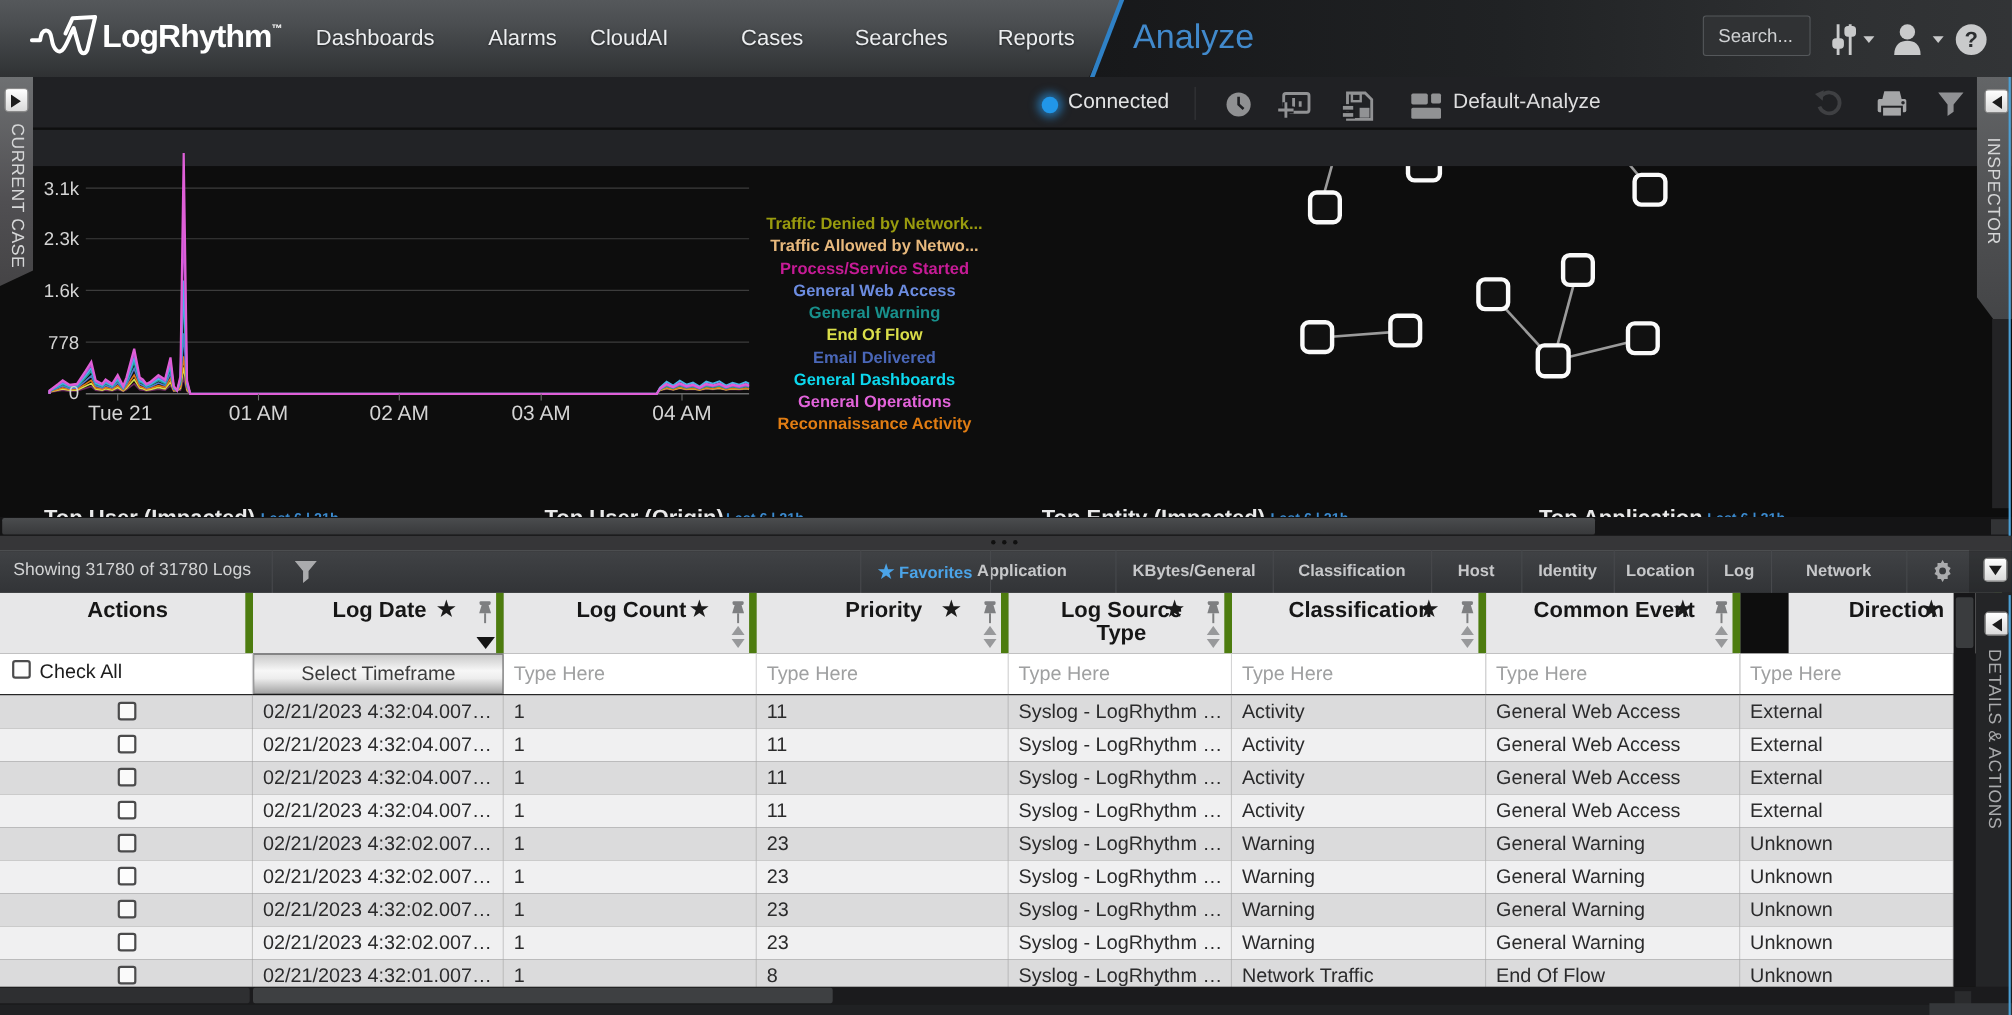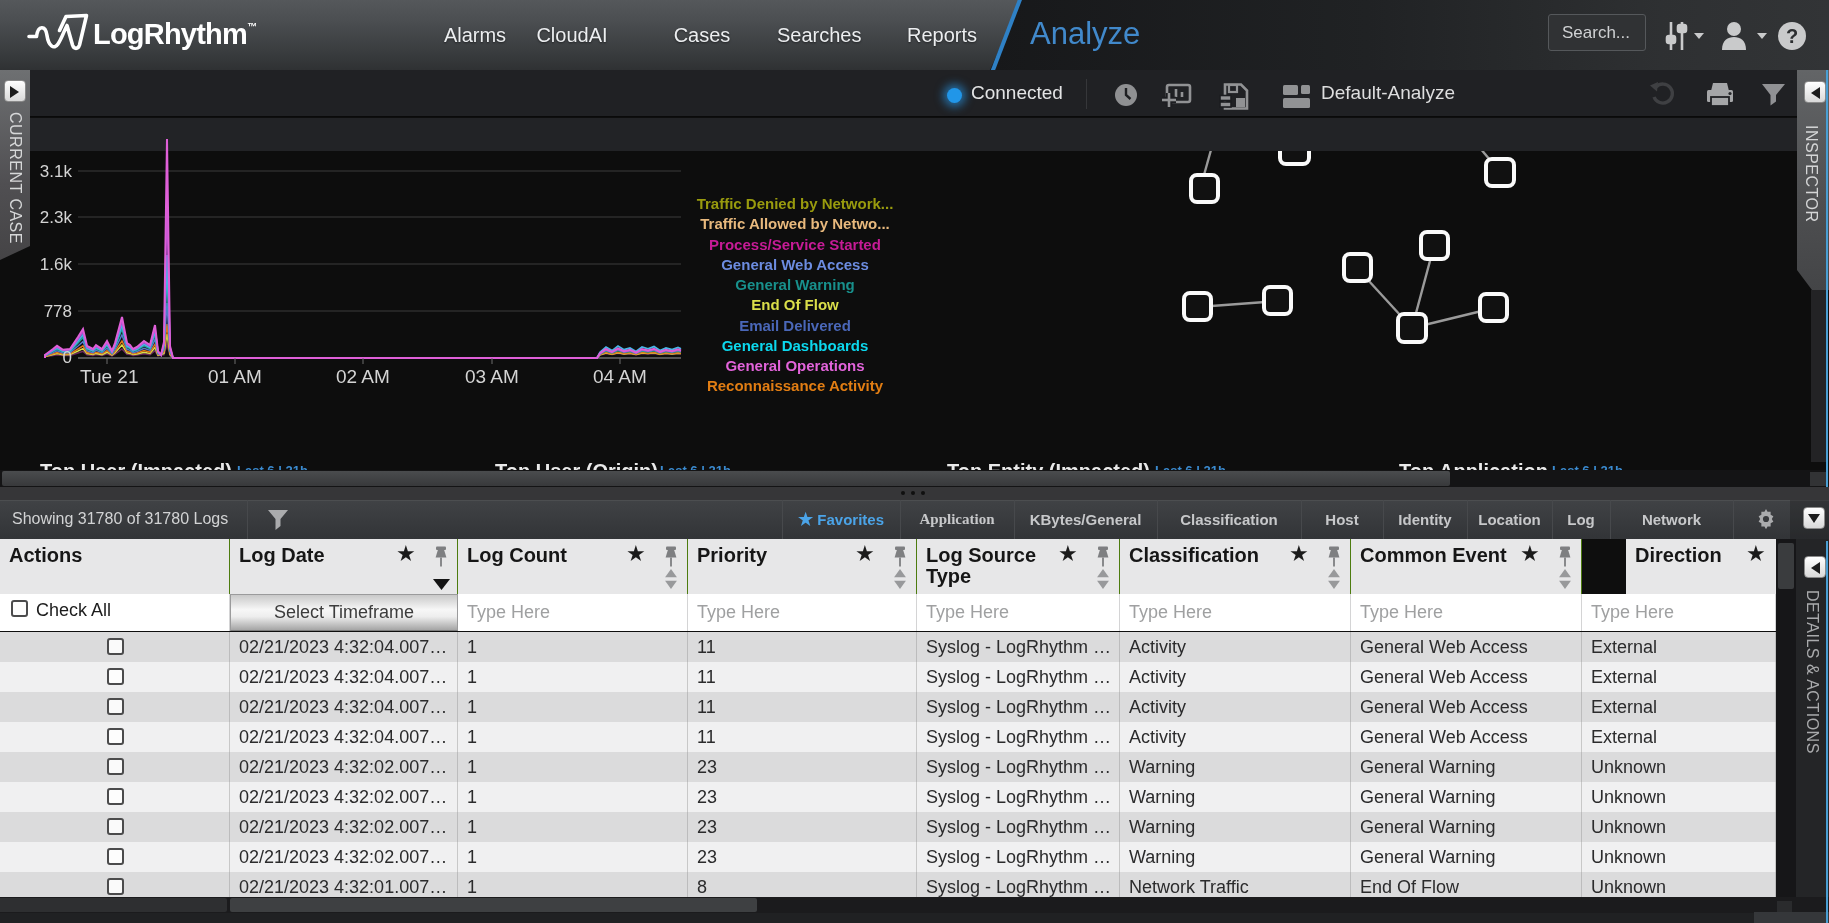--- a/index.html
+++ b/index.html
@@ -49,22 +49,22 @@
 
   
   #tbar { left:0; top:500px; width:1829px; height:39px;
     background:linear-gradient(#404245,#323437); border-top:1px solid #4c4e50; }
   #showing { left:12px; top:510px; color:#d2d3d4; font-size:16px; }
   .tsep { top:500px; width:1px; height:39px; background:#47494c; }
   .tab { top:500px; height:39px; line-height:39px; text-align:center; color:#c7c8ca;
     font-size:15px; font-weight:bold; }
 
   
-  .hcell { top:539px; height:55px; background:#e7e7e8; border-right:1px solid #4d7c0f;
-    color:#161616; font-size:20px; font-weight:bold; padding:6px 0 0 9px; line-height:21px; }
+  .hcell { top:539px; height:55px; background:#e7e7e8; border-right:7px solid #4d7c0f;
+    color:#161616; font-size:20px; font-weight:bold; padding:6px 0 0 9px; line-height:21px;text-align:center; }
   .fcell { top:594px; height:37px; background:#ffffff; border-right:1px solid #d4d4d5;
     color:#9fa0a1; font-size:18px; padding:8px 0 0 9px; }
   .row { left:0; width:1776px; height:30px; }
   .cell { height:30px; border-right:1px solid rgba(150,150,150,.45); color:#2b2b2c;
     font-size:18px; padding:5px 0 0 9px; }
   .star { color:#1b1b1b; font-size:22px; }
   .cbx { width:17px; height:17px; border:2px solid #4b4b4c; border-radius:3px; background:#fdfdfd; }
 
   
   #vscroll { left:1776px; top:539px; width:20px; height:358px; background:#161618; }
@@ -83,20 +83,21 @@
 
   <div class="abs" id="nav"></div>
   <div class="abs" id="navdark"></div>
   <div class="abs slash"></div>
 
   <svg class="abs" style="left:0px;top:0px" width="100" height="60" viewBox="0 0 100 60">
     <path d="M29 36.5 L36.5 36.5 C38 25, 45.5 25, 47 35.5 C48.5 46, 54 50, 58 44 C62 38, 63.5 32, 67 25.5 L72.5 45 C74 49.5, 78 49.5, 79.5 45 L86.5 15.5 L66 16.5 L59.5 30.5" fill="none" stroke="#fff" stroke-width="3.6" stroke-linecap="round" stroke-linejoin="round"></path>
   </svg>
   <div class="abs" style="left:93px;top:18px;color:#fff;font-size:29px;font-weight:bold;letter-spacing:-0.8px;">LogRhythm<span style="font-size:10px;vertical-align:14px;letter-spacing:0;">™</span></div>
 
+  <div class="abs navitem" style="left:286px;width:110px;">Dashboards</div>
   <div class="abs navitem" style="left:440px;width:70px;">Alarms</div>
   <div class="abs navitem" style="left:536px;width:72px;">CloudAI</div>
   <div class="abs navitem" style="left:672px;width:60px;">Cases</div>
   <div class="abs navitem" style="left:777px;width:82px;">Searches</div>
   <div class="abs navitem" style="left:906px;width:72px;">Reports</div>
   <div class="abs" id="analyze">Analyze</div>
   <div class="abs" id="searchbtn">Search...</div>
 
   <svg class="abs" style="left:1664px;top:20px" width="150" height="32" viewBox="0 0 150 32">
 
@@ -263,21 +264,21 @@
   <div class="abs dot" style="left:921px;"></div>
 
   <div class="abs" id="tbar"></div>
   <div class="abs" style="left:1790px;top:500px;width:39px;height:39px;background:rgba(10,11,12,.25);"></div>
   <div class="abs" id="showing">Showing 31780 of 31780 Logs</div>
   <div class="abs tsep" style="left:247px;"></div>
   <svg class="abs" style="left:267px;top:509px" width="22" height="21" viewBox="0 0 22 21">
     <path d="M1 1 h20 l-7.5 9 v7 l-5 4 v-11 z" fill="#aaabad"></path>
   </svg>
   <div class="abs tab" style="left:782px;width:118px;color:#4ba4e8;"><span style="font-size:17px;">★</span> Favorites</div>
-  <div class="abs tab" style="left:900px;width:114px;font-family:Liberation Serif, serif;">Application</div>
+  <div class="abs tab" style="left:872px;width:114px;">Application</div>
   <div class="abs tab" style="left:1014px;width:143px;">KBytes/General</div>
   <div class="abs tab" style="left:1157px;width:144px;">Classification</div>
   <div class="abs tab" style="left:1301px;width:82px;">Host</div>
   <div class="abs tab" style="left:1383px;width:84px;">Identity</div>
   <div class="abs tab" style="left:1467px;width:85px;">Location</div>
   <div class="abs tab" style="left:1552px;width:58px;">Log</div>
   <div class="abs tab" style="left:1610px;width:123px;">Network</div>
   <div class="abs tsep" style="left:782px;"></div>
   <div class="abs tsep" style="left:900px;"></div>
   <div class="abs tsep" style="left:1014px;"></div>

